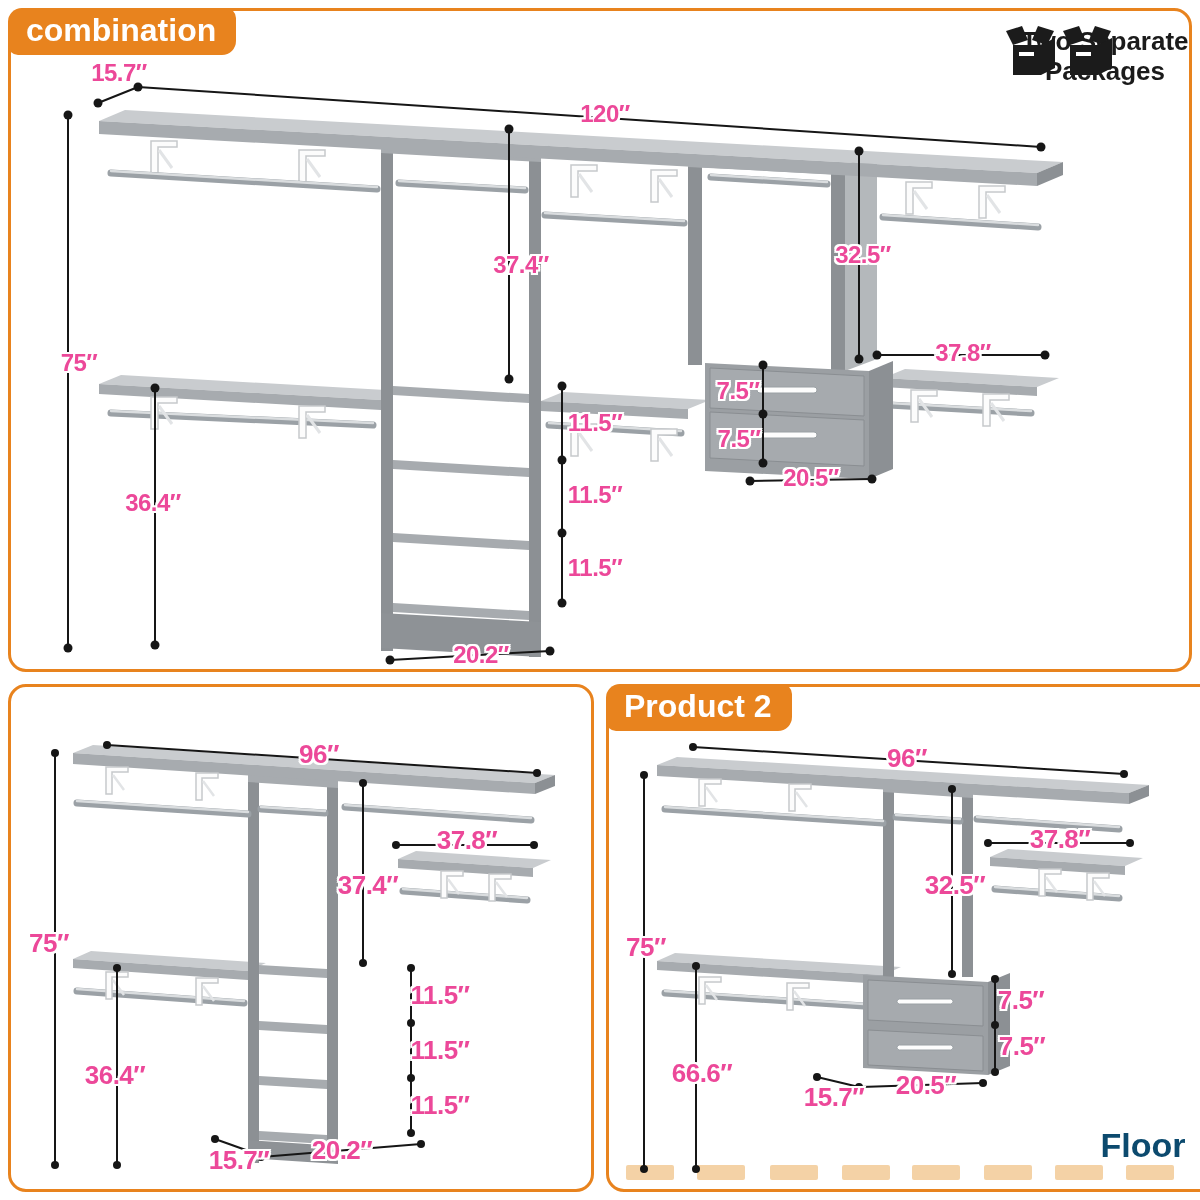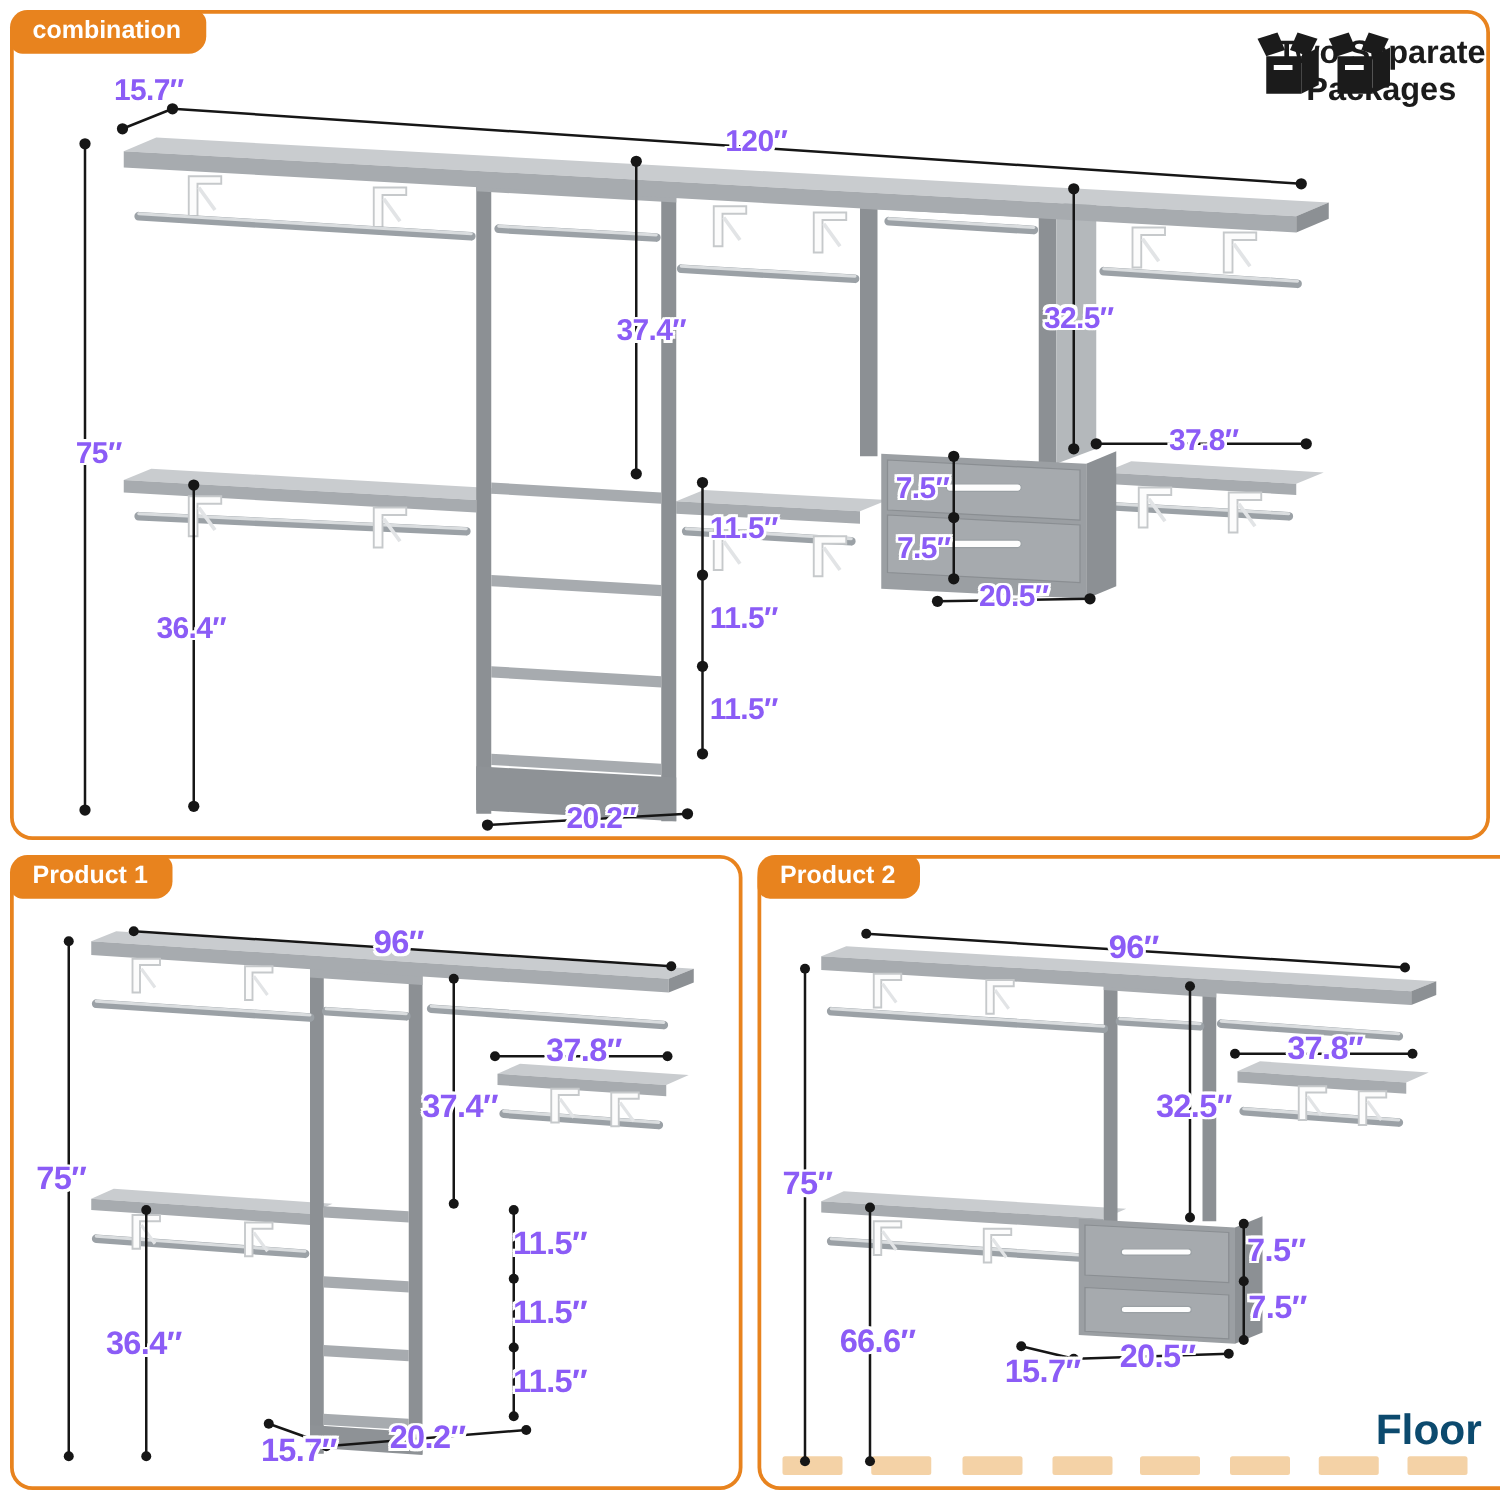--- a/index.html
+++ b/index.html
@@ -1,22 +1,22 @@
 <!DOCTYPE html>
 <html><head>
 <meta charset="utf-8">
 <style>
   html,body{margin:0;padding:0;background:#fff;}
   .stage{position:relative;width:1200px;height:1200px;background:#fff;overflow:hidden;
          font-family:"Liberation Sans", sans-serif;}
   .panel{position:absolute;box-sizing:border-box;border:3px solid #E8831E;border-radius:18px;background:#fff;}
   .panel svg{position:absolute;left:0;top:0;}
   .ptitle{position:absolute;top:-3px;left:-3px;background:#E8831E;color:#fff;font-weight:bold;
-          font-size:20px;padding:6px 20px 9px 18px;border-radius:14px 10px 14px 10px;line-height:1;}
-  .dim{position:absolute;transform:translate(-50%,-50%);font-weight:700;color:#8b5cf6;
+          font-size:32px;padding:6px 20px 9px 18px;border-radius:14px 10px 14px 10px;line-height:1;}
+  .dim{position:absolute;transform:translate(-50%,-50%);font-weight:700;color:#ec4899;
        white-space:nowrap;letter-spacing:-0.5px;
        text-shadow:-2px -2px 0 #fff,2px -2px 0 #fff,-2px 2px 0 #fff,2px 2px 0 #fff,
                    0 -2px 0 #fff,0 2px 0 #fff,-2px 0 0 #fff,2px 0 0 #fff;}
   .dc{font-size:24px;}
   .dp{font-size:26px;}
   .badge-wrap{position:absolute;left:994px;top:14px;width:200px;text-align:center;}
   .badge-text{margin-top:2px;font-weight:700;font-size:26px;line-height:1.15;color:#1b1b1b;}
   .floor-label{position:absolute;transform:translate(-50%,-50%);font-weight:bold;font-size:34px;color:#0c4a6e;}
   .dl{stroke:#161616;stroke-width:2;fill:none;}
   .dd{fill:#161616;}
@@ -270,21 +270,20 @@
           <circle class="dd" cx="106" cy="478" r="4"></circle>
         <line class="dl" x1="204" y1="452" x2="246" y2="467"></line>
           <circle class="dd" cx="204" cy="452" r="4"></circle>
           <circle class="dd" cx="246" cy="467" r="4"></circle>
         <line class="dl" x1="250" y1="470" x2="410" y2="457"></line>
           <circle class="dd" cx="250" cy="470" r="4"></circle>
           <circle class="dd" cx="410" cy="457" r="4"></circle>
       </g>
     </svg>
 
-    <div class="ptitle">Product 1</div>
 
     <div class="dim dp" style="left:308px;top:67px">96″</div>
     <div class="dim dp" style="left:38px;top:256px">75″</div>
     <div class="dim dp" style="left:456px;top:153px">37.8″</div>
     <div class="dim dp" style="left:357px;top:198px">37.4″</div>
     <div class="dim dp" style="left:429px;top:308px">11.5″</div>
     <div class="dim dp" style="left:429px;top:363px">11.5″</div>
     <div class="dim dp" style="left:429px;top:418px">11.5″</div>
     <div class="dim dp" style="left:104px;top:388px">36.4″</div>
     <div class="dim dp" style="left:228px;top:473px">15.7″</div>

